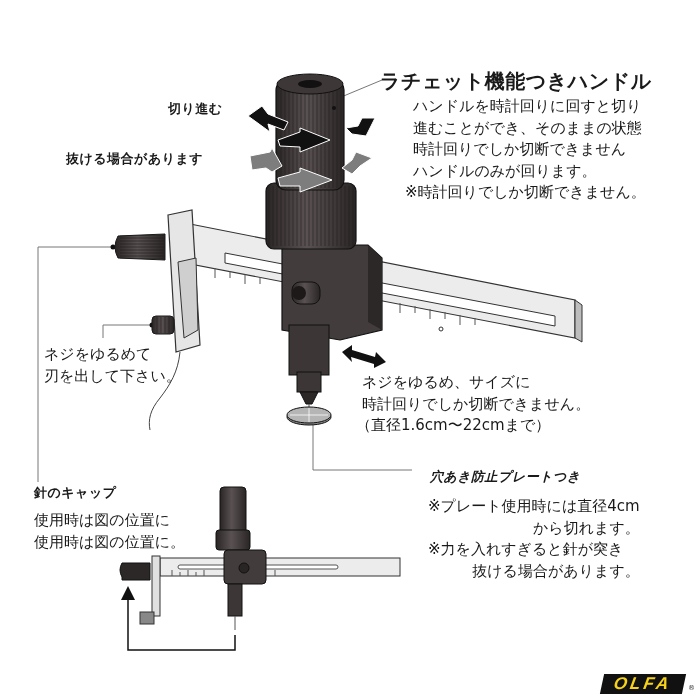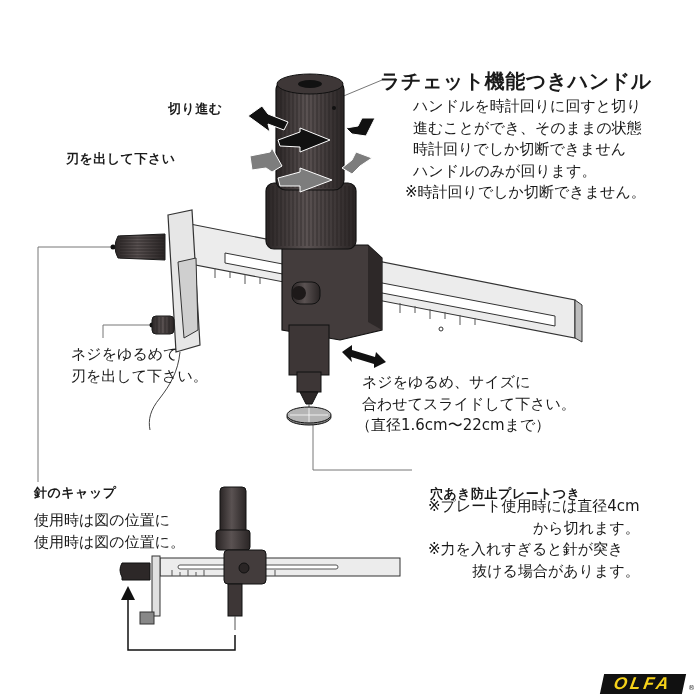--- a/index.html
+++ b/index.html
@@ -155,34 +155,34 @@
 <div class="abs heading" style="left:380px;top:68px;font-size:20px;">ラチェット機能つきハンドル</div>
 <div class="abs body-text" style="left:413px;top:96px;">
   <span class="line">ハンドルを時計回りに回すと切り</span>
   <span class="line">進むことができ、そのままの状態</span>
   <span class="line">時計回りでしか切断できません</span>
   <span class="line">ハンドルのみが回ります。</span>
   <span class="line" style="margin-left:-8px;">※時計回りでしか切断できません。</span>
 </div>
 
 <div class="abs heading" style="left:168px;top:100px;">切り進む</div>
-<div class="abs heading" style="left:66px;top:150px;">刃を出して下さい</div>
+<div class="abs heading" style="left:66px;top:150px;">抜ける場合があります</div>
 
-<div class="abs body-text" style="left:44px;top:344px;margin-left:27px;">
+<div class="abs body-text" style="left:44px;top:344px;">
   <span class="line">ネジをゆるめて</span>
   <span class="line">刃を出して下さい。</span>
 </div>
 
 <div class="abs body-text" style="left:362px;top:372px;">
   <span class="line">ネジをゆるめ、サイズに</span>
-  <span class="line">合わせてスライドして下さい。</span>
+  <span class="line">時計回りでしか切断できません。</span>
   <span class="line" style="margin-left:-6px;">（直径1.6cm〜22cmまで）</span>
 </div>
 
-<div class="abs heading" style="left:430px;top:485px;">穴あき防止プレートつき</div>
+<div class="abs heading" style="left:430px;top:468px;font-style:italic;">穴あき防止プレートつき</div>
 <div class="abs body-text" style="left:428px;top:496px;">
   <span class="line">※プレート使用時には直径4cm</span>
   <span class="line indent">から切れます。</span>
   <span class="line">※力を入れすぎると針が突き</span>
   <span class="line indent">抜ける場合があります。</span>
 </div>
 
 <div class="abs heading" style="left:34px;top:484px;">針のキャップ</div>
 <div class="abs body-text" style="left:34px;top:510px;">
   <span class="line">使用時は図の位置に</span>

